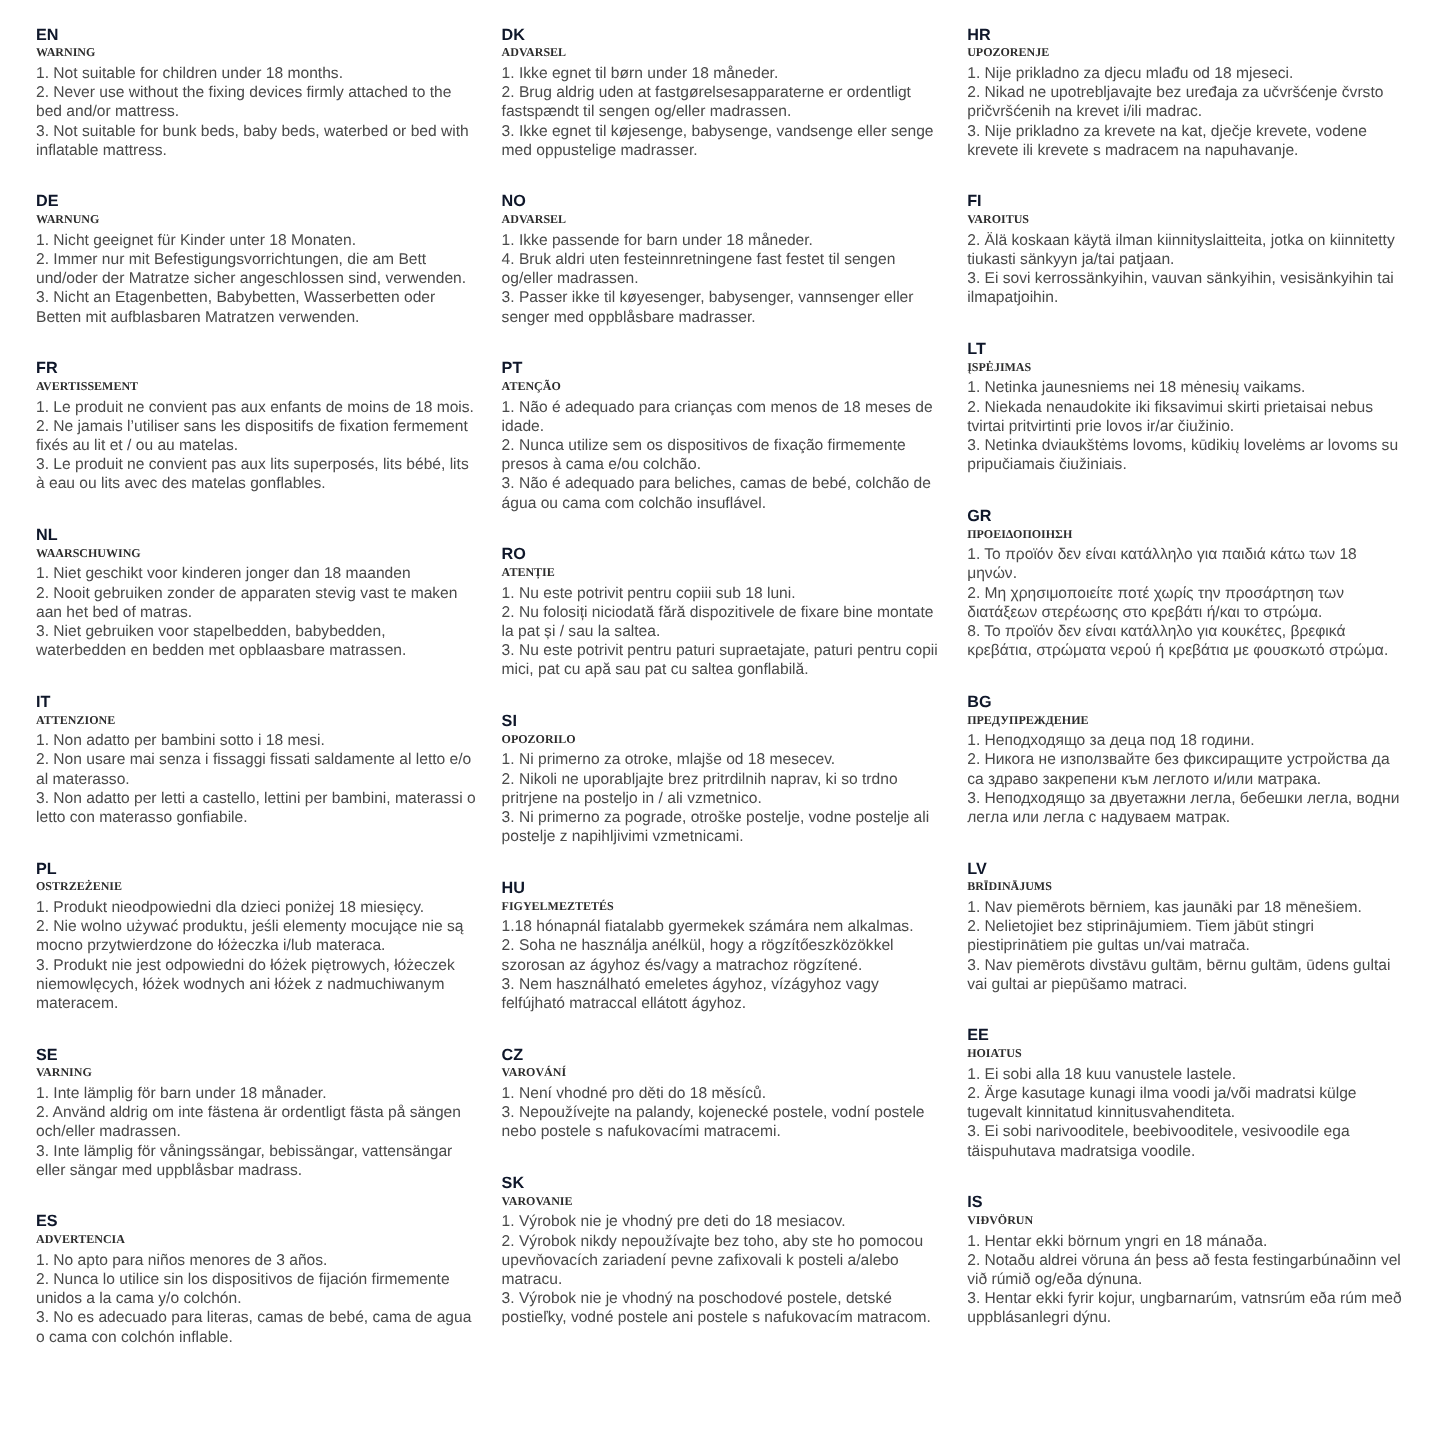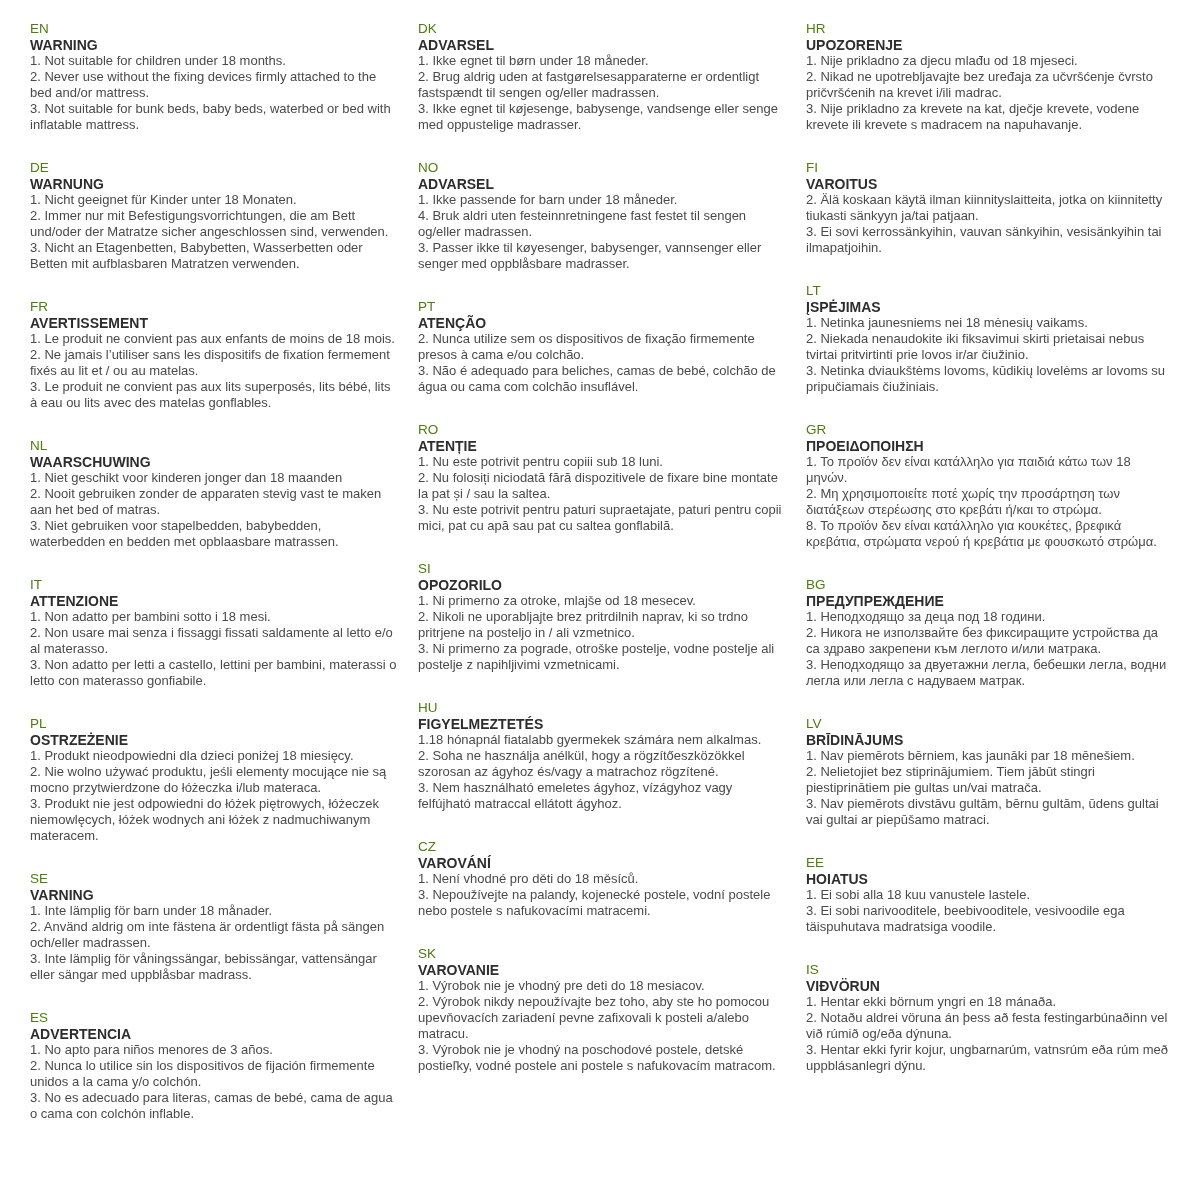--- a/index.html
+++ b/index.html
@@ -24,29 +24,30 @@
     width: 367px;
     display: flex;
     flex-direction: column;
     gap: 27px;
   }
   section.lang { margin: 0; }
   .code {
     margin: 0;
     font-size: 13.5px;
     line-height: 16px;
-    font-weight: 400;
-    color: #4d7c0f;
+    font-weight: 700;
+    color: #0f172a;
   }
   .title {
     margin: 0;
-    font-size: 14px;
+    font-size: 10px;
     line-height: 16px;
     font-weight: 700;
     color: #2d2d2d;
+    font-family: Liberation Serif, serif;
   }
   .item {
     margin: 0;
     font-size: 13px;
     line-height: 16px;
     font-weight: 400;
     color: #4a4a4a;
   }
 </style>
 </head>
@@ -124,20 +125,21 @@
     <section class="lang">
       <h2 class="code">NO</h2>
       <h3 class="title">ADVARSEL</h3>
       <p class="item">1. Ikke passende for barn under 18 måneder.</p>
       <p class="item">4. Bruk aldri uten festeinnretningene fast festet til sengen og/eller madrassen.</p>
       <p class="item">3. Passer ikke til køyesenger, babysenger, vannsenger eller senger med oppblåsbare madrasser.</p>
     </section>
     <section class="lang">
       <h2 class="code">PT</h2>
       <h3 class="title">ATENÇÃO</h3>
+      <p class="item">1. Não é adequado para crianças com menos de 18 meses de idade.</p>
       <p class="item">2. Nunca utilize sem os dispositivos de fixação firmemente presos à cama e/ou colchão.</p>
       <p class="item">3. Não é adequado para beliches, camas de bebé, colchão de água ou cama com colchão insuflável.</p>
     </section>
     <section class="lang">
       <h2 class="code">RO</h2>
       <h3 class="title">ATENȚIE</h3>
       <p class="item">1. Nu este potrivit pentru copiii sub 18 luni.</p>
       <p class="item">2. Nu folosiți niciodată fără dispozitivele de fixare bine montate la pat și / sau la saltea.</p>
       <p class="item">3. Nu este potrivit pentru paturi supraetajate, paturi pentru copii mici, pat cu apă sau pat cu saltea gonflabilă.</p>
     </section>
@@ -209,20 +211,21 @@
       <h2 class="code">LV</h2>
       <h3 class="title">BRĪDINĀJUMS</h3>
       <p class="item">1. Nav piemērots bērniem, kas jaunāki par 18 mēnešiem.</p>
       <p class="item">2. Nelietojiet bez stiprinājumiem. Tiem jābūt stingri piestiprinātiem pie gultas un/vai matrača.</p>
       <p class="item">3. Nav piemērots divstāvu gultām, bērnu gultām, ūdens gultai vai gultai ar piepūšamo matraci.</p>
     </section>
     <section class="lang">
       <h2 class="code">EE</h2>
       <h3 class="title">HOIATUS</h3>
       <p class="item">1. Ei sobi alla 18 kuu vanustele lastele.</p>
+      <p class="item">2. Ärge kasutage kunagi ilma voodi ja/või madratsi külge tugevalt kinnitatud kinnitusvahenditeta.</p>
       <p class="item">3. Ei sobi narivooditele, beebivooditele, vesivoodile ega täispuhutava madratsiga voodile.</p>
     </section>
     <section class="lang">
       <h2 class="code">IS</h2>
       <h3 class="title">VIÐVÖRUN</h3>
       <p class="item">1. Hentar ekki börnum yngri en 18 mánaða.</p>
       <p class="item">2. Notaðu aldrei vöruna án þess að festa festingarbúnaðinn vel við rúmið og/eða dýnuna.</p>
       <p class="item">3. Hentar ekki fyrir kojur, ungbarnarúm, vatnsrúm eða rúm með uppblásanlegri dýnu.</p>
     </section>
   </div>

